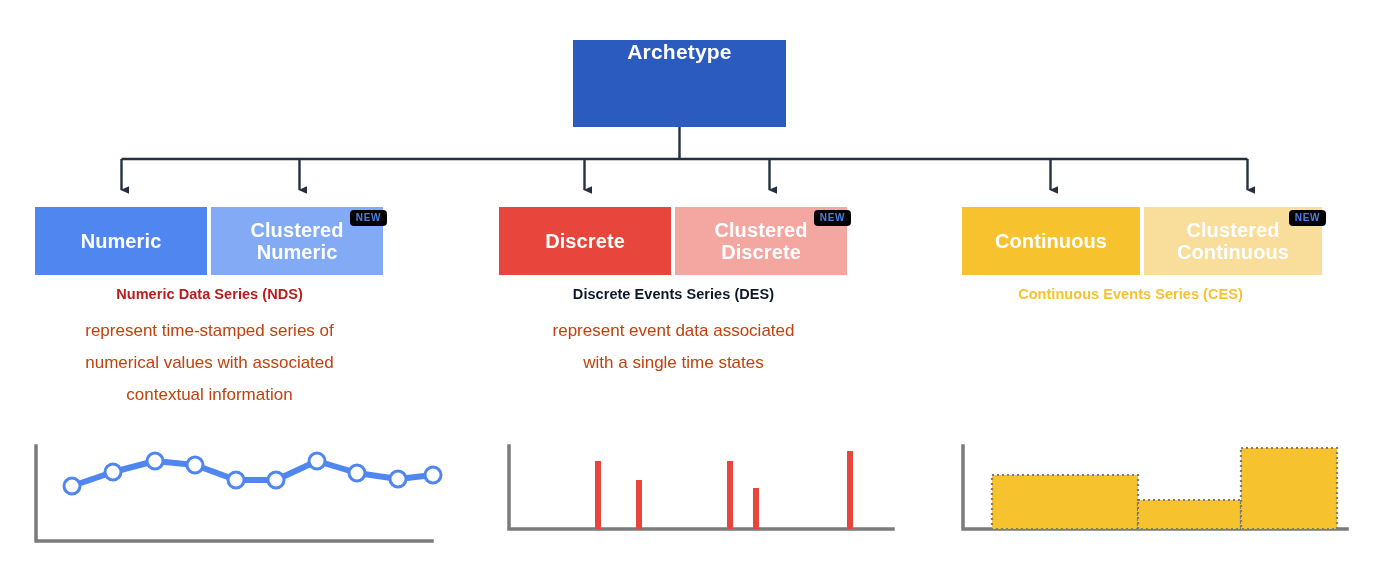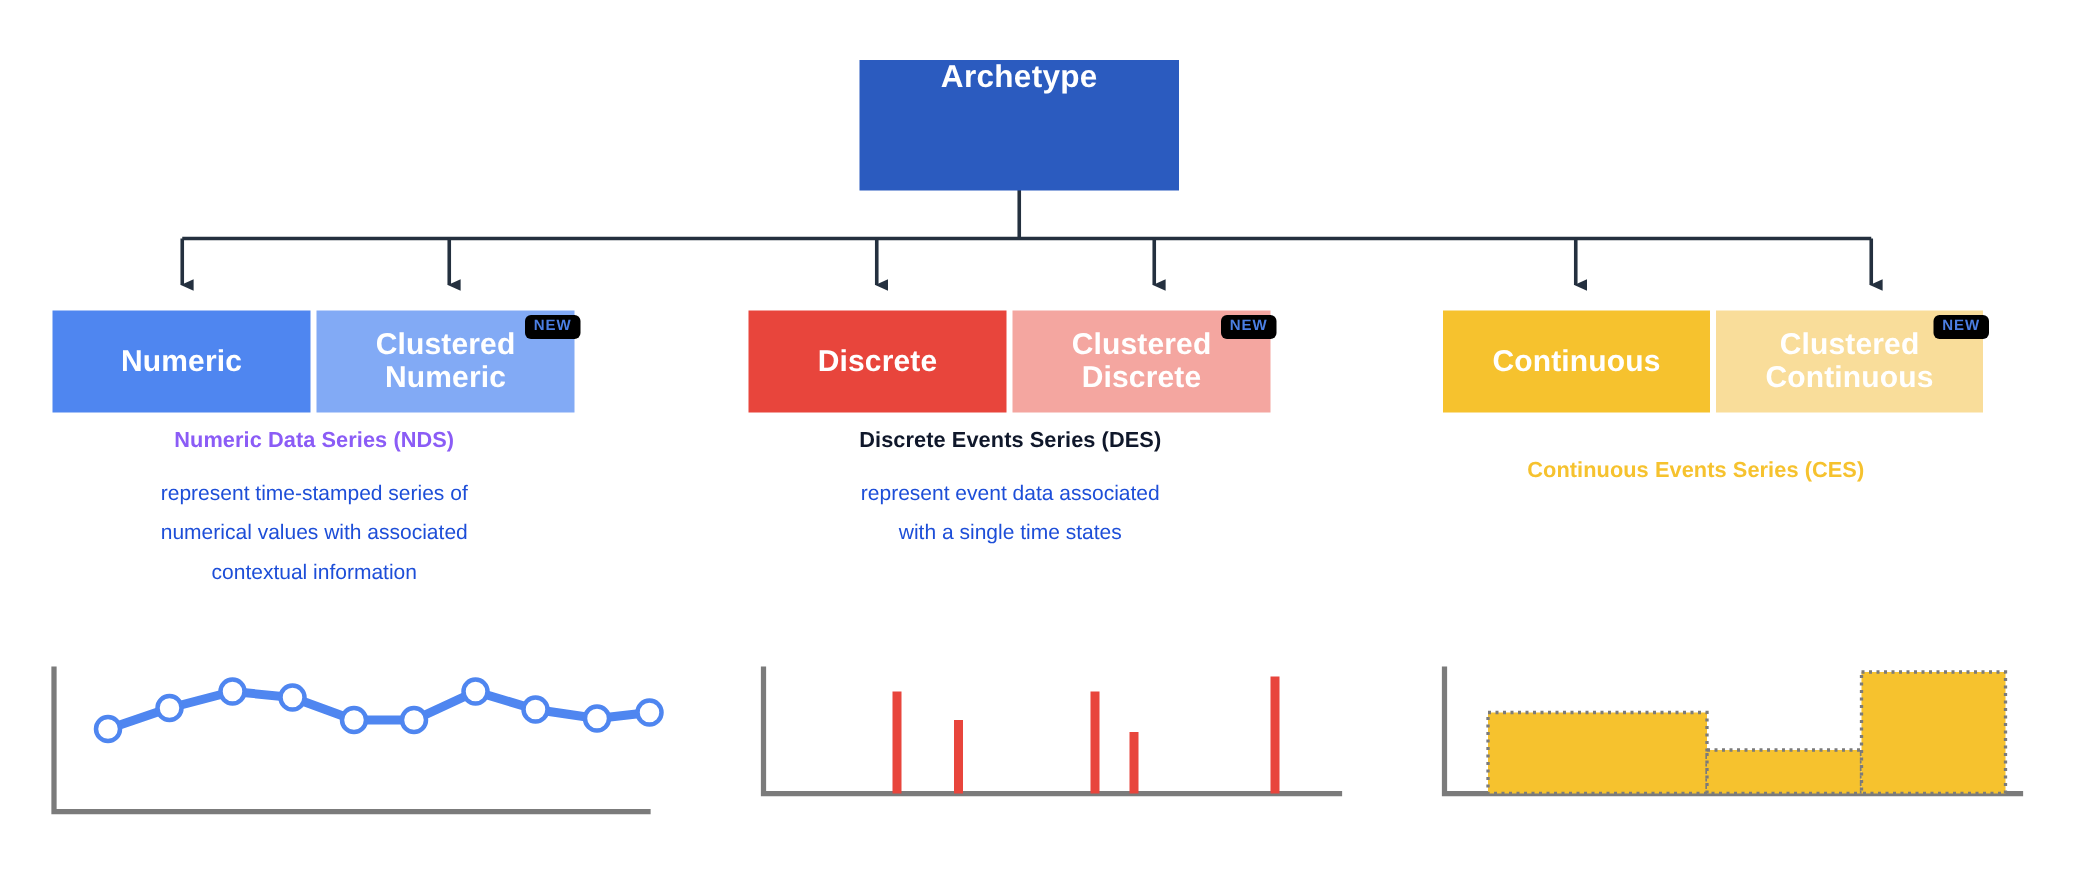--- a/index.html
+++ b/index.html
@@ -98,22 +98,22 @@
     top: 286px;
     text-align: center;
   }
   .caption-title {
     font-size: 14.5px;
     font-weight: bold;
     letter-spacing: 0.05px;
     margin-bottom: 13px;
   }
   .caption-body {
-    font-size: 14px;
-    color: #1d4ed8;
+    font-size: 17px;
+    color: #c2410c;
     line-height: 1.88;
     white-space: pre-line;
   }
 
   
   .mini-chart {
     position: absolute;
     top: 432px;
   }
 </style>
@@ -151,21 +151,21 @@
       </div>
       <div class="node-box clustered" style="width:172px; background:#82aaf5;">
         <span class="node-label">Clustered
 Numeric</span>
         <span class="new-badge">NEW</span>
       </div>
     </div>
   </div>
 
   <div class="caption" style="left:35px; width:349px;">
-    <div class="caption-title" style="color:#8b5cf6;">Numeric Data Series (NDS)</div>
+    <div class="caption-title" style="color:#b91c1c;">Numeric Data Series (NDS)</div>
     <div class="caption-body">represent time-stamped series of
 numerical values with associated
 contextual information</div>
   </div>
 
   <div class="group" style="left:499px;">
     <div class="group-boxes">
       <div class="node-box" style="width:172px; background:#e8453c;">
         <span class="node-label">Discrete</span>
       </div>
@@ -190,21 +190,21 @@
       </div>
       <div class="node-box clustered" style="width:178px; background:#f9dd9a;">
         <span class="node-label">Clustered
 Continuous</span>
         <span class="new-badge">NEW</span>
       </div>
     </div>
   </div>
 
   <div class="caption" style="left:953px; width:355px;">
-    <div class="caption-title" style="color:#f6c22e;margin-top:20px;">Continuous Events Series (CES)</div>
+    <div class="caption-title" style="color:#f6c22e;">Continuous Events Series (CES)</div>
   </div>
 
   <svg class="mini-chart" style="left:25px;" width="420" height="120" viewBox="0 0 420 120">
     <g>
       <path d="M11,14 L11,109 L407,109" stroke="#7b7b7b" stroke-width="3.5" fill="none" stroke-linecap="square"></path>
     </g>
     <polyline points="47,54 88,40 130,29 170,33 211,48 251,48 292,29 332,41 373,47 408,43" fill="none" stroke="#4f86f0" stroke-width="6" stroke-linejoin="round" stroke-linecap="round"></polyline>
     <g fill="#ffffff" stroke="#4f86f0" stroke-width="3">
       <circle cx="47" cy="54" r="8"></circle>
       <circle cx="88" cy="40" r="8"></circle>

